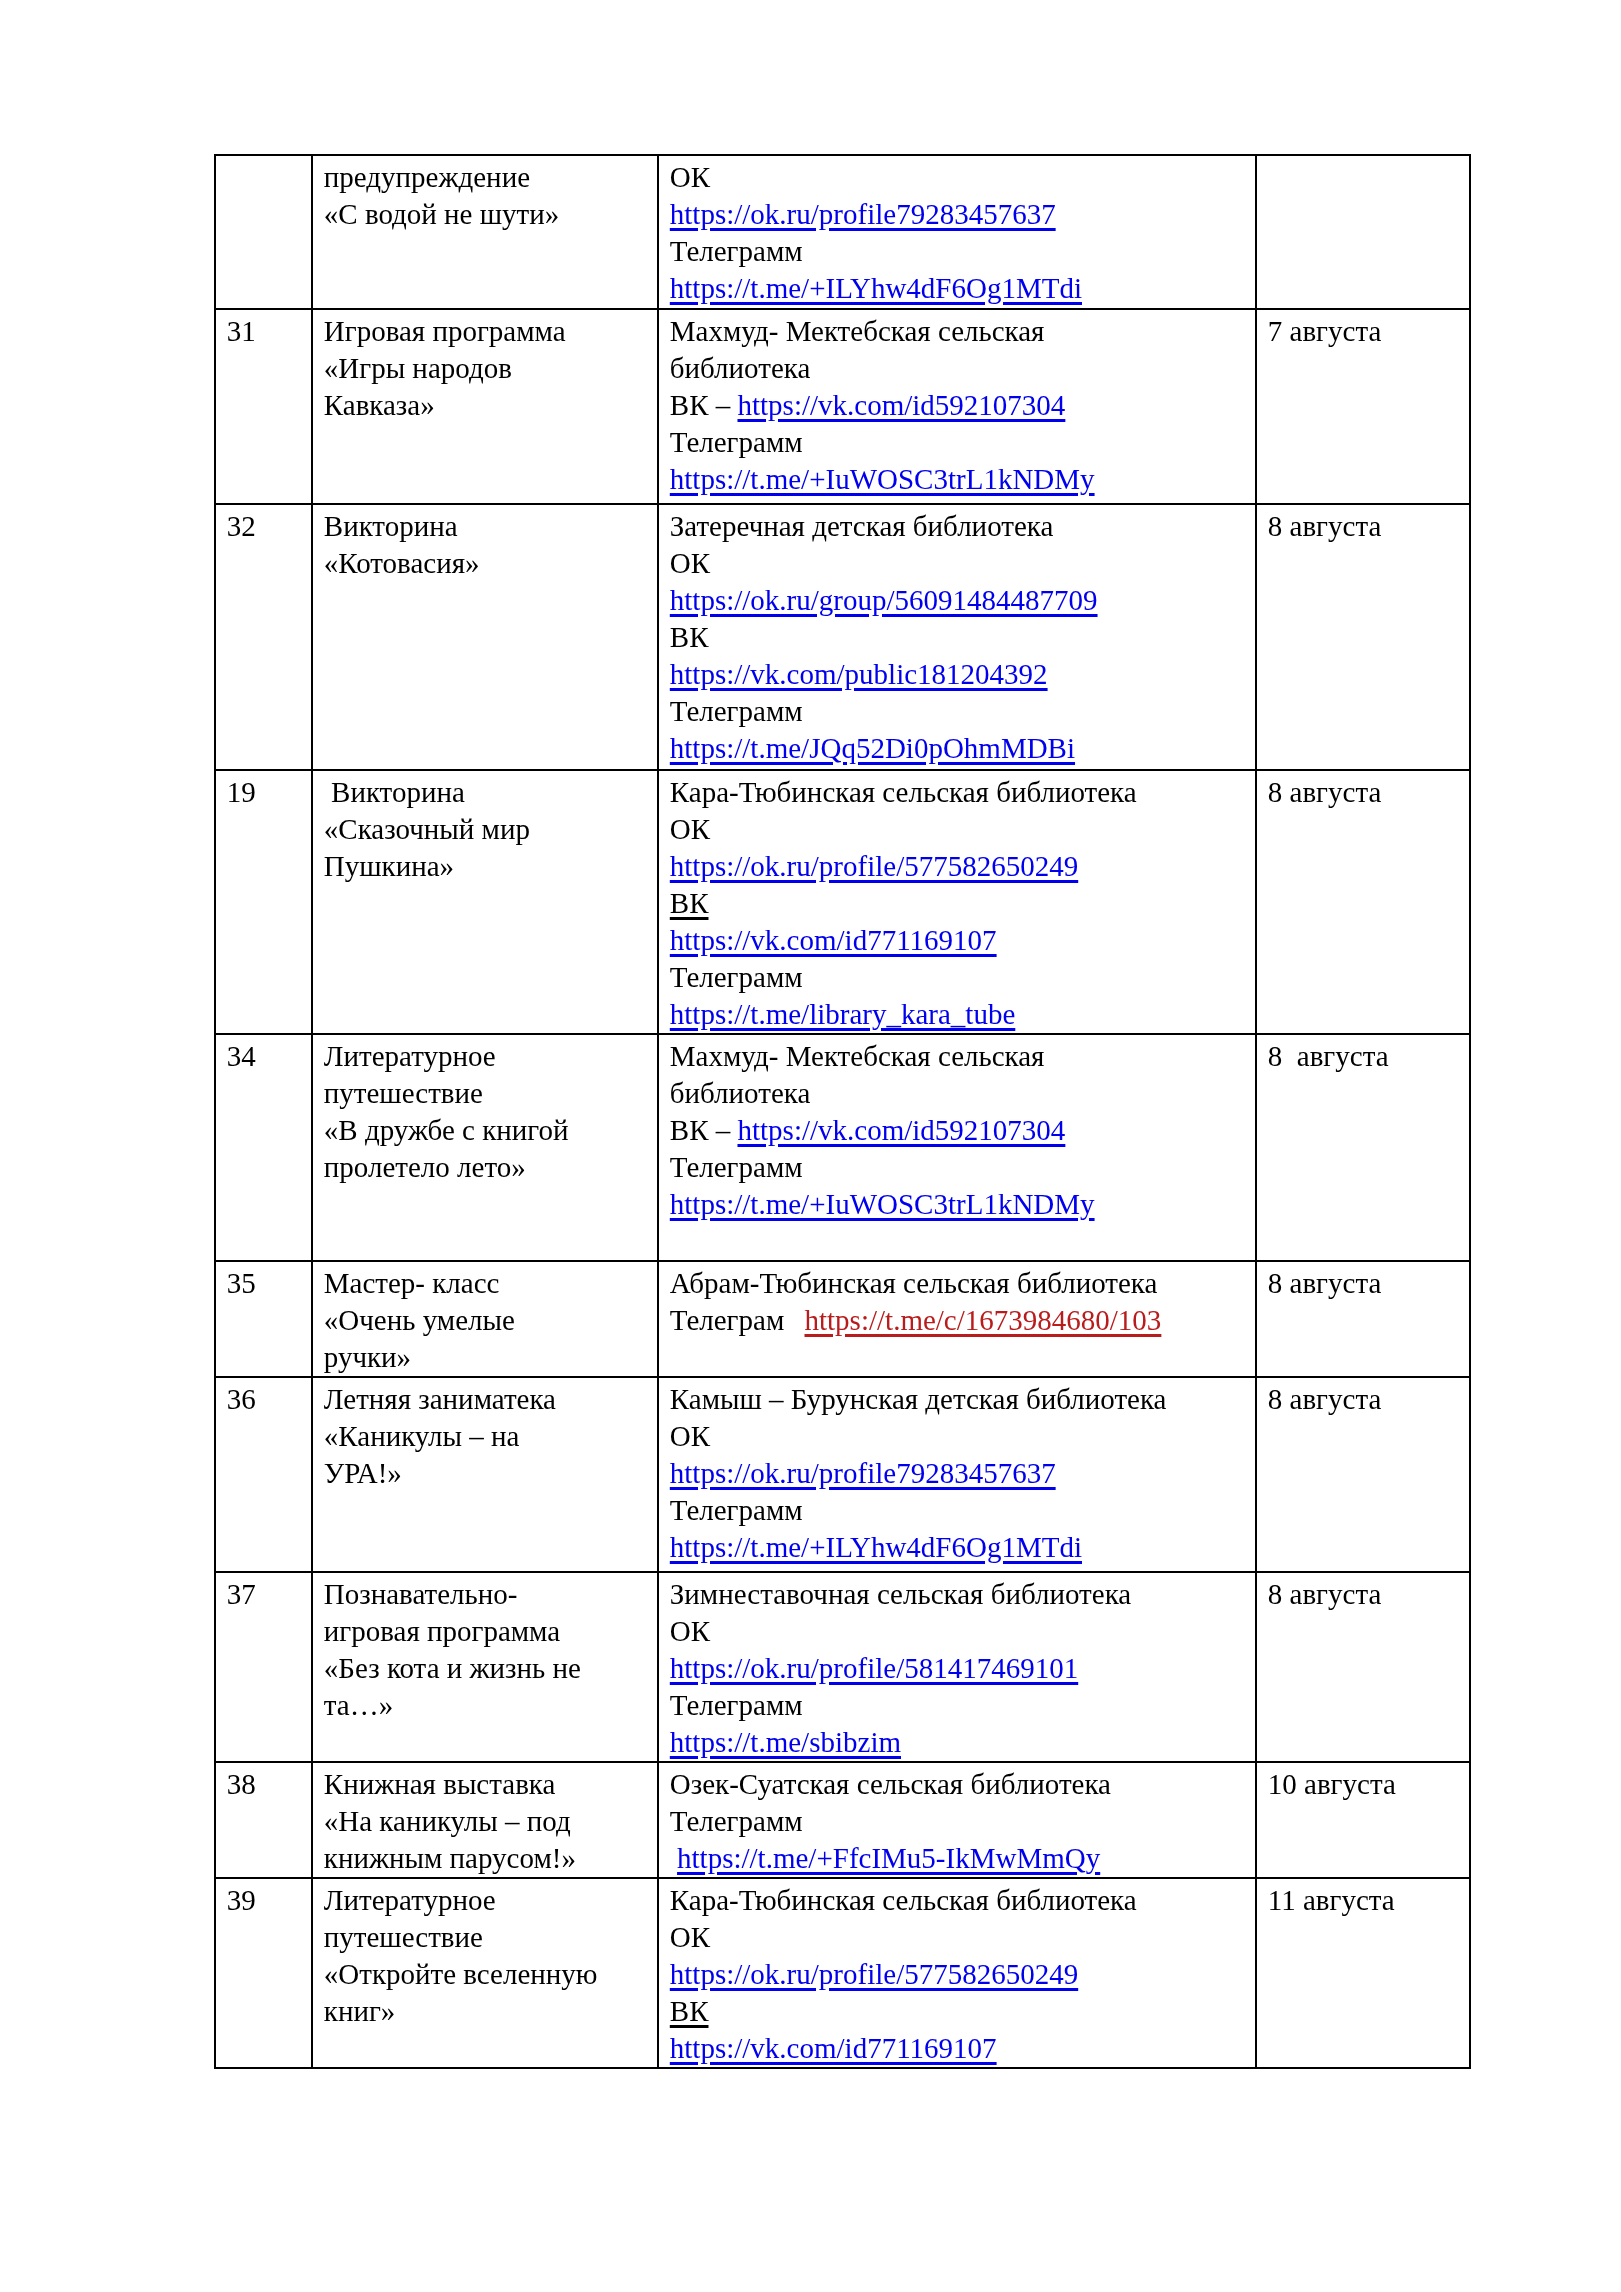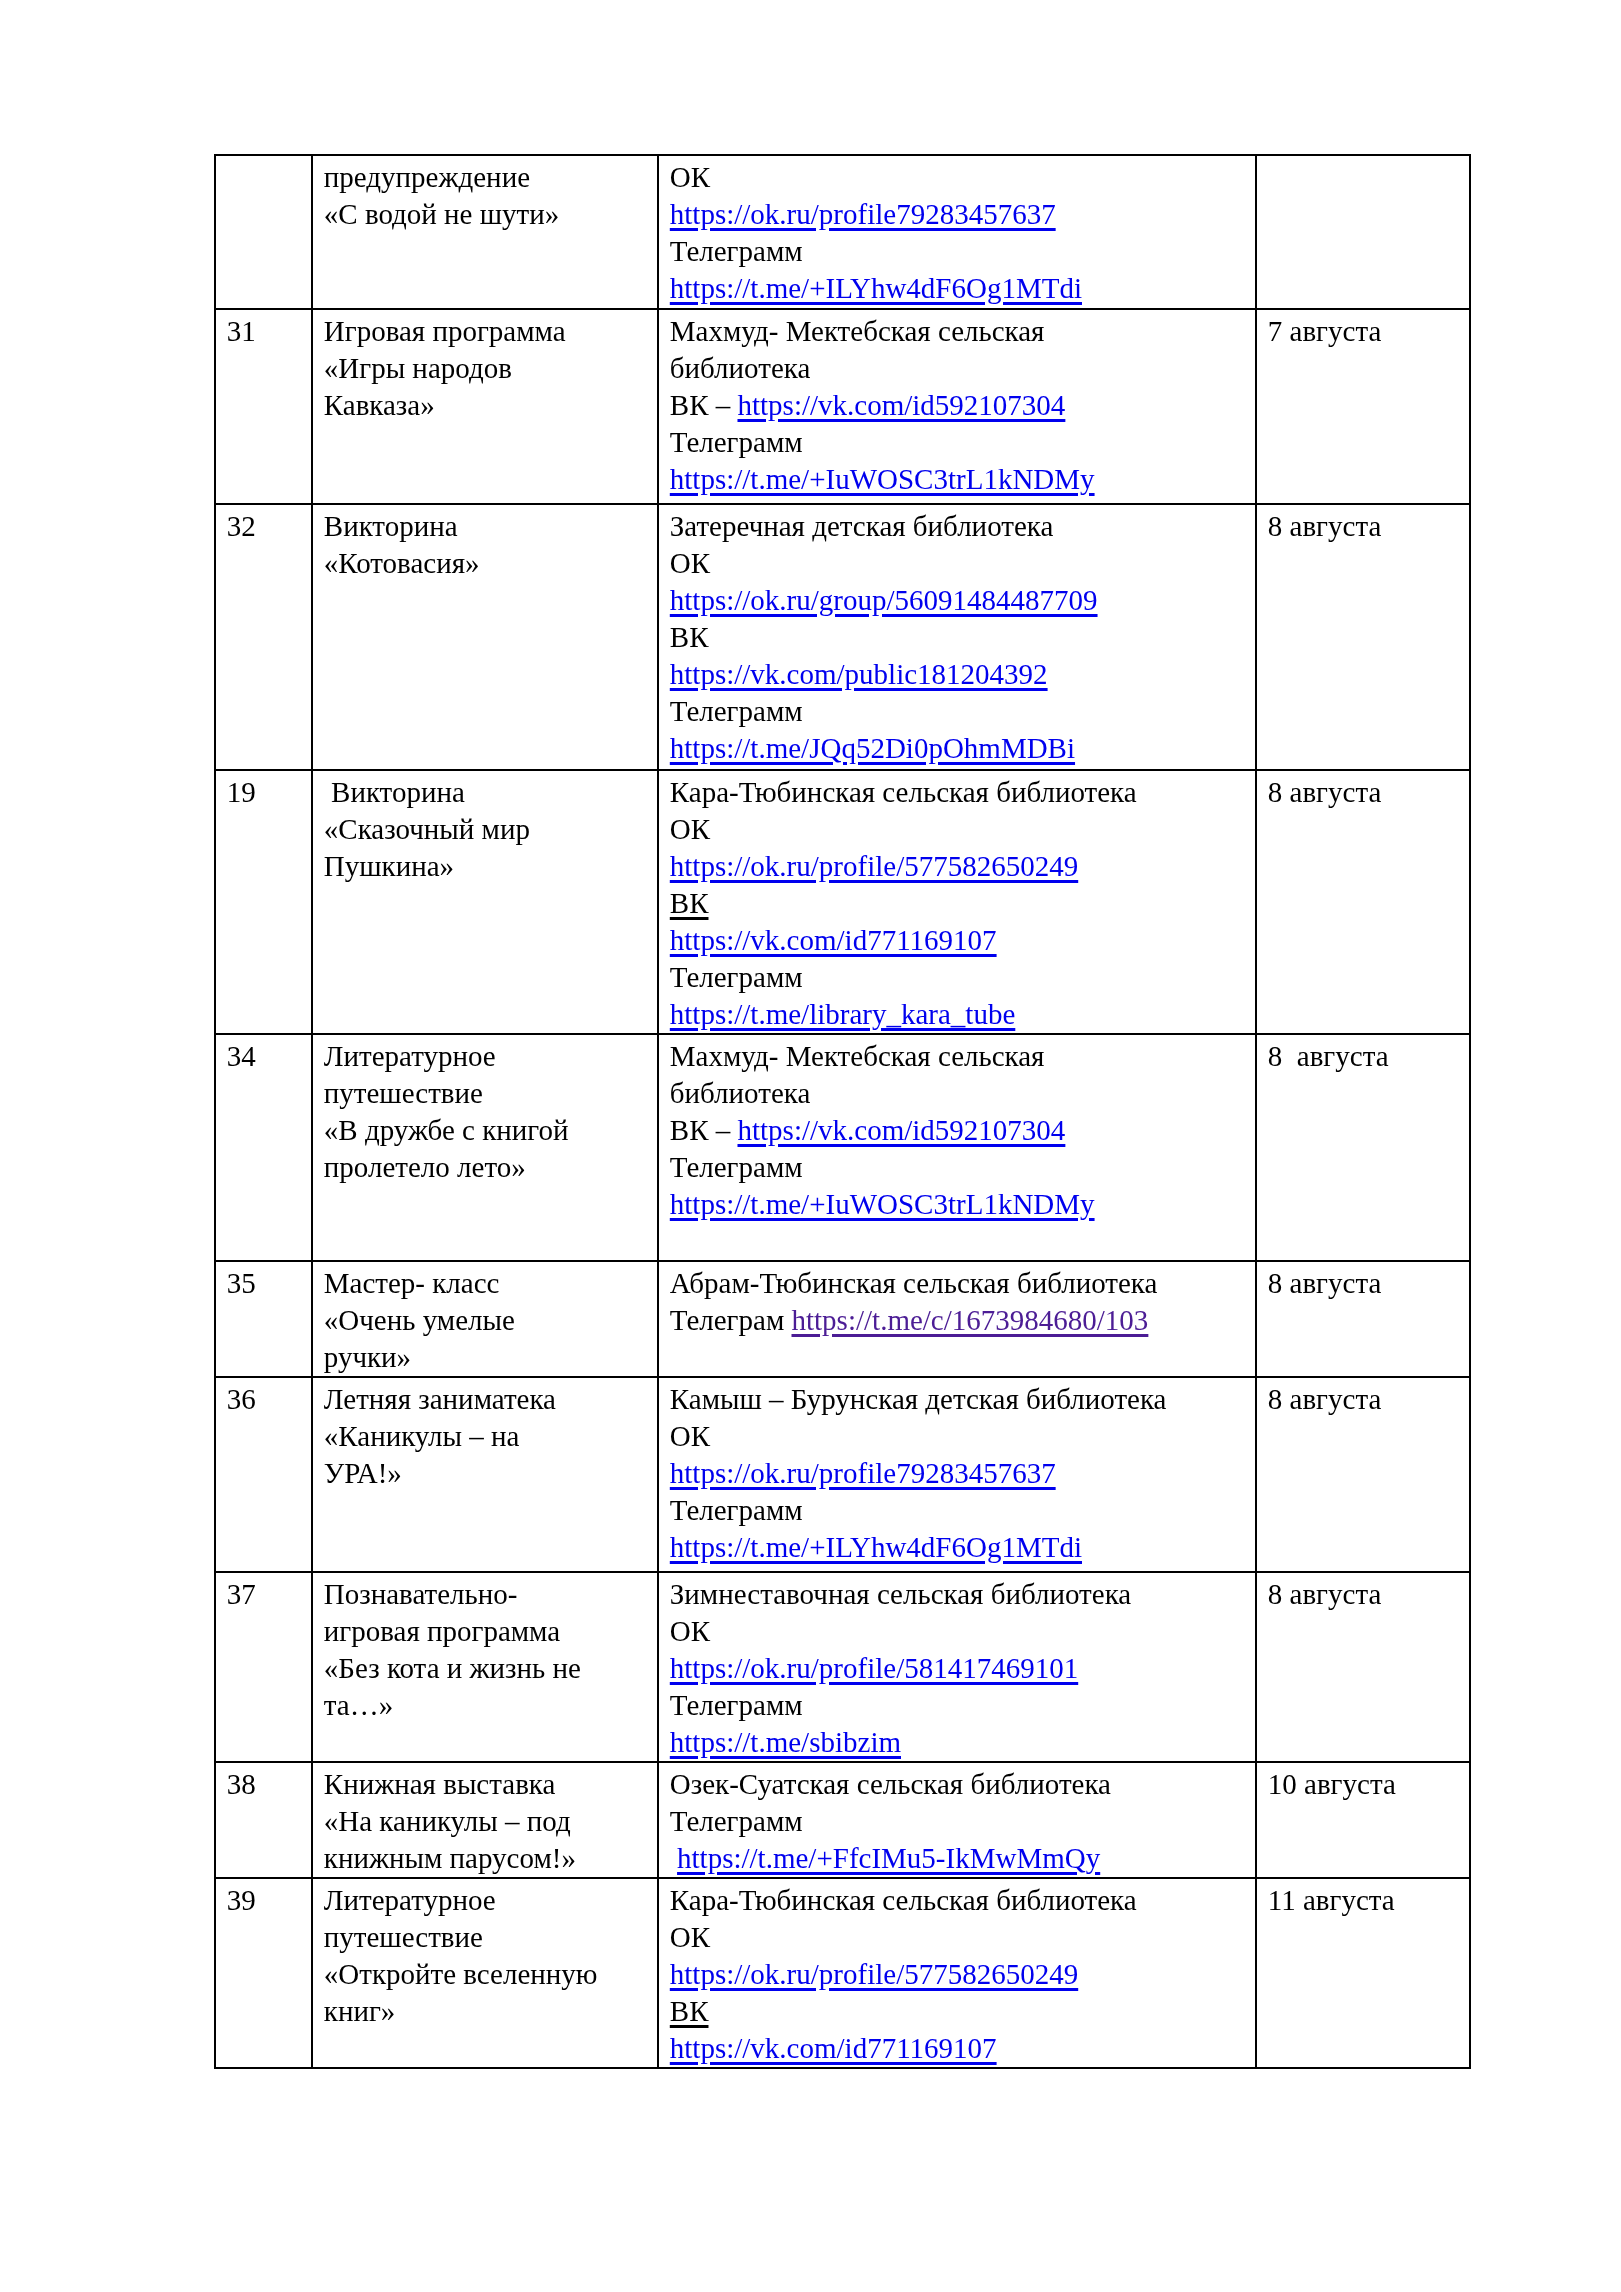--- a/index.html
+++ b/index.html
@@ -157,21 +157,21 @@
         <td>
           <div class="line">35</div>
         </td>
         <td>
           <div class="line">Мастер- класс</div>
           <div class="line">«Очень умелые</div>
           <div class="line">ручки»</div>
         </td>
         <td>
           <div class="line"><span>Абрам-Тюбинская сельская библиотека</span></div>
-          <div class="line"><span>Телеграм </span><span class="lnk" style="color: #4c1d95;">https://t.me/c/1673984680/103</span></div>
+          <div class="line"><span>Телеграм </span><span class="lnk" style="color: #b91c1c; margin-left: 13px;">https://t.me/c/1673984680/103</span></div>
         </td>
         <td>
           <div class="line">8 августа</div>
         </td>
       </tr>
       <tr style="height: 195px;">
         <td>
           <div class="line">36</div>
         </td>
         <td>

